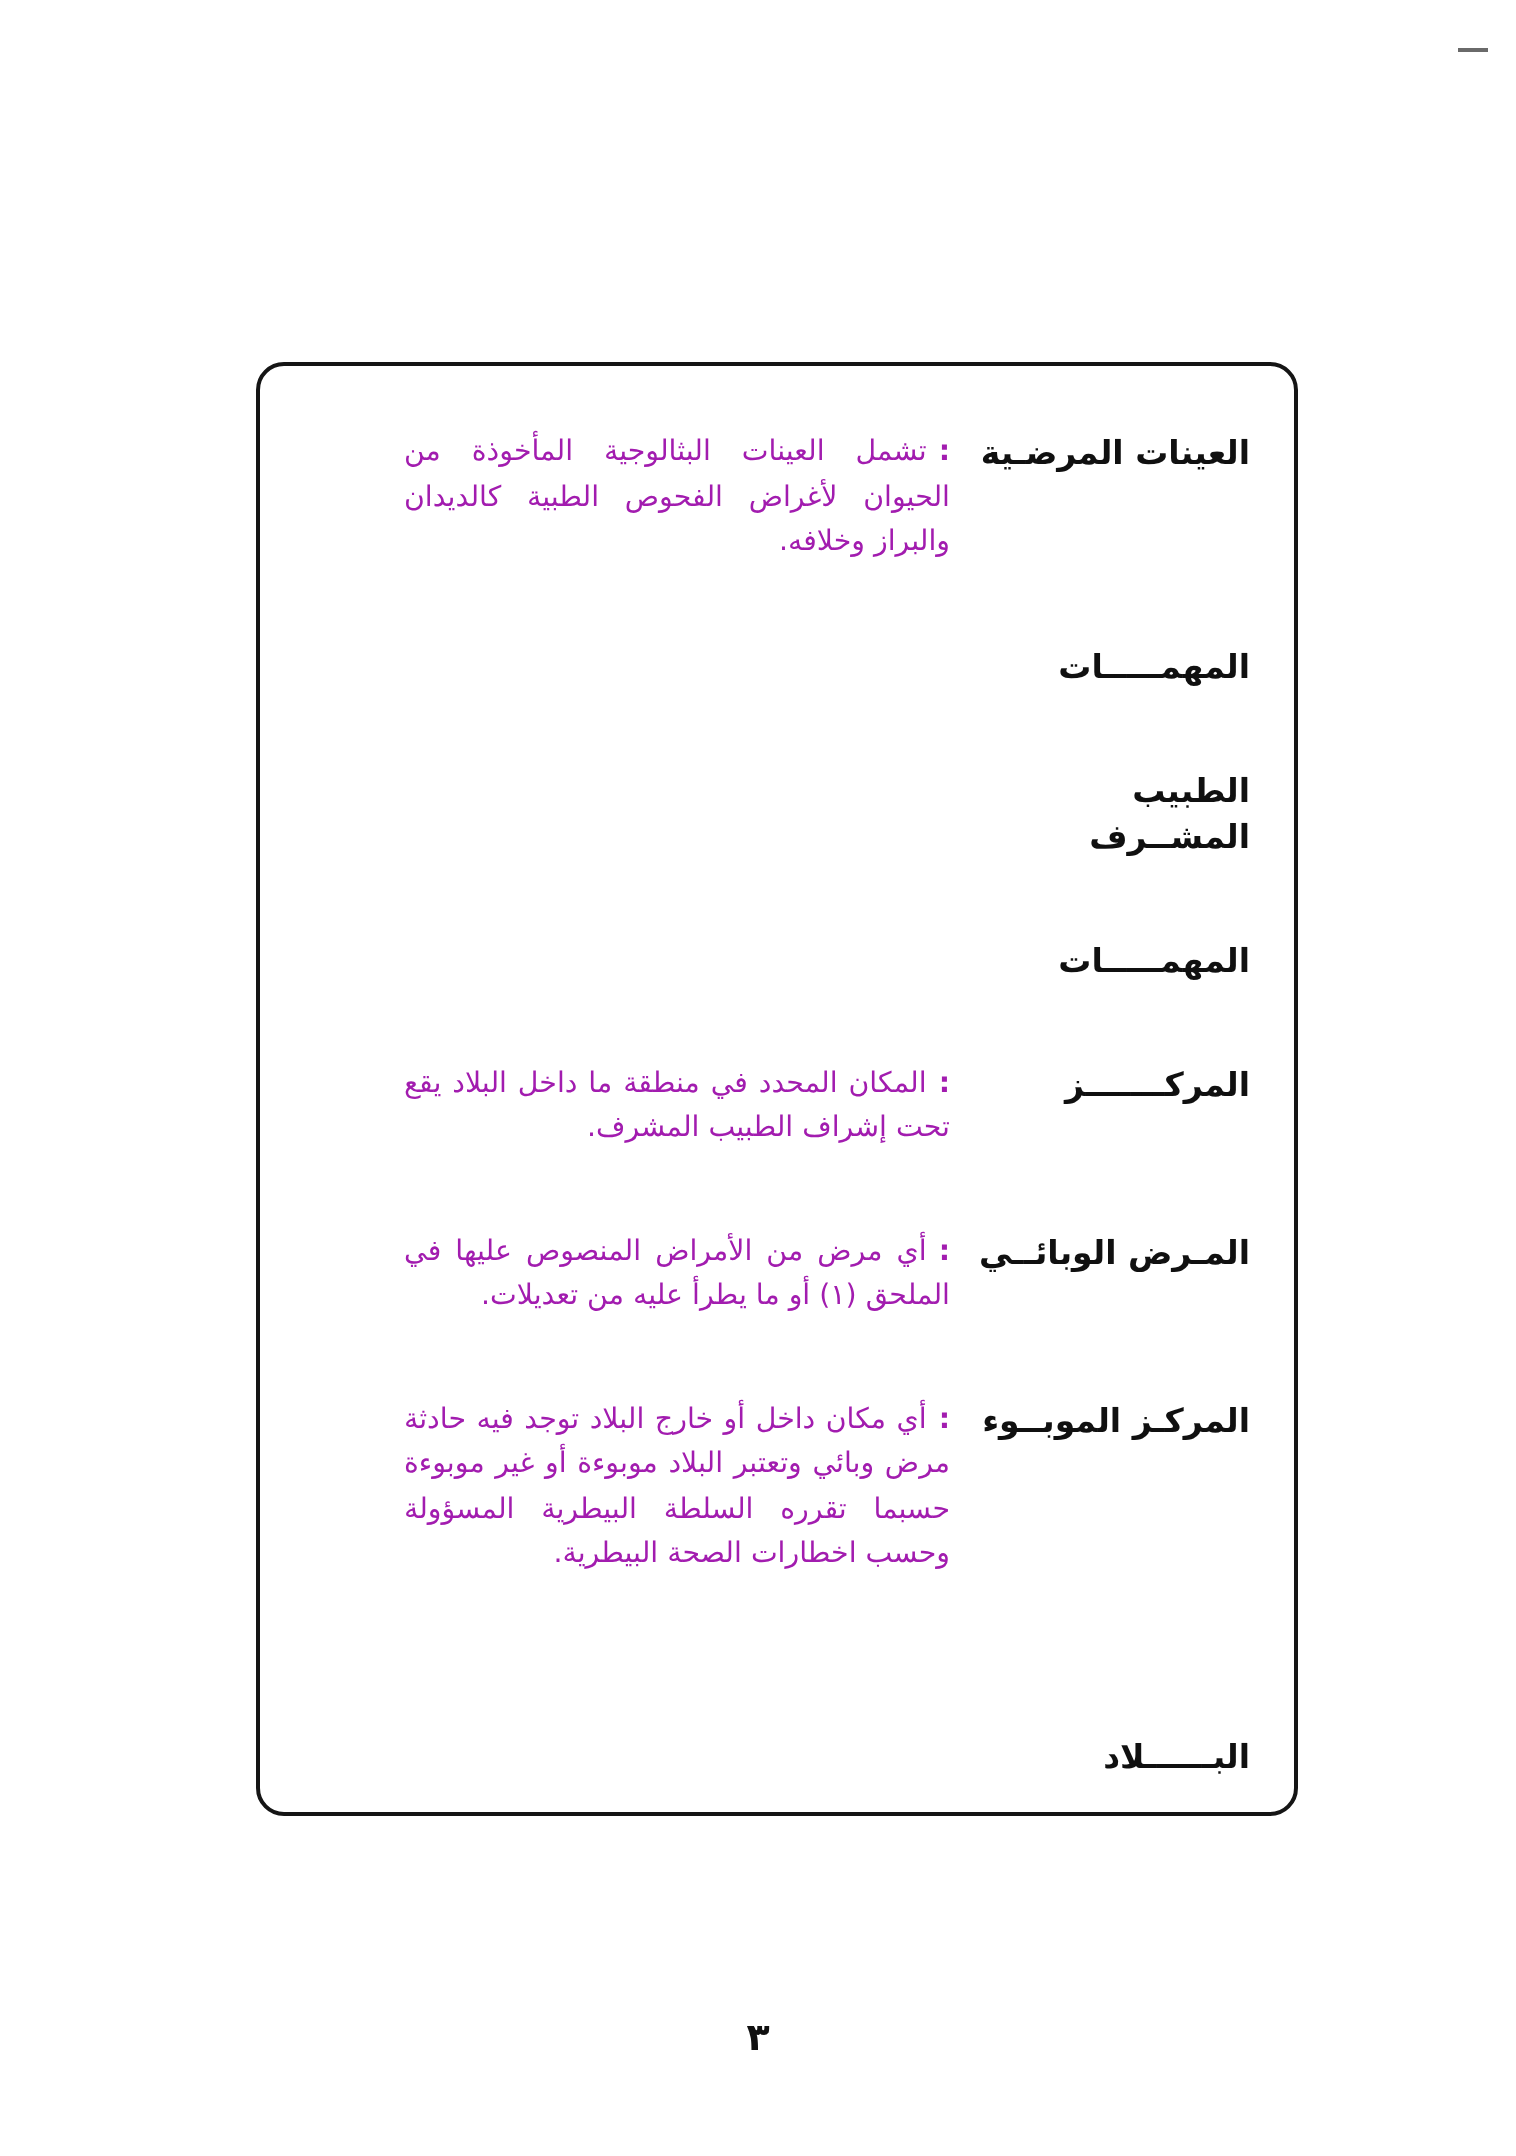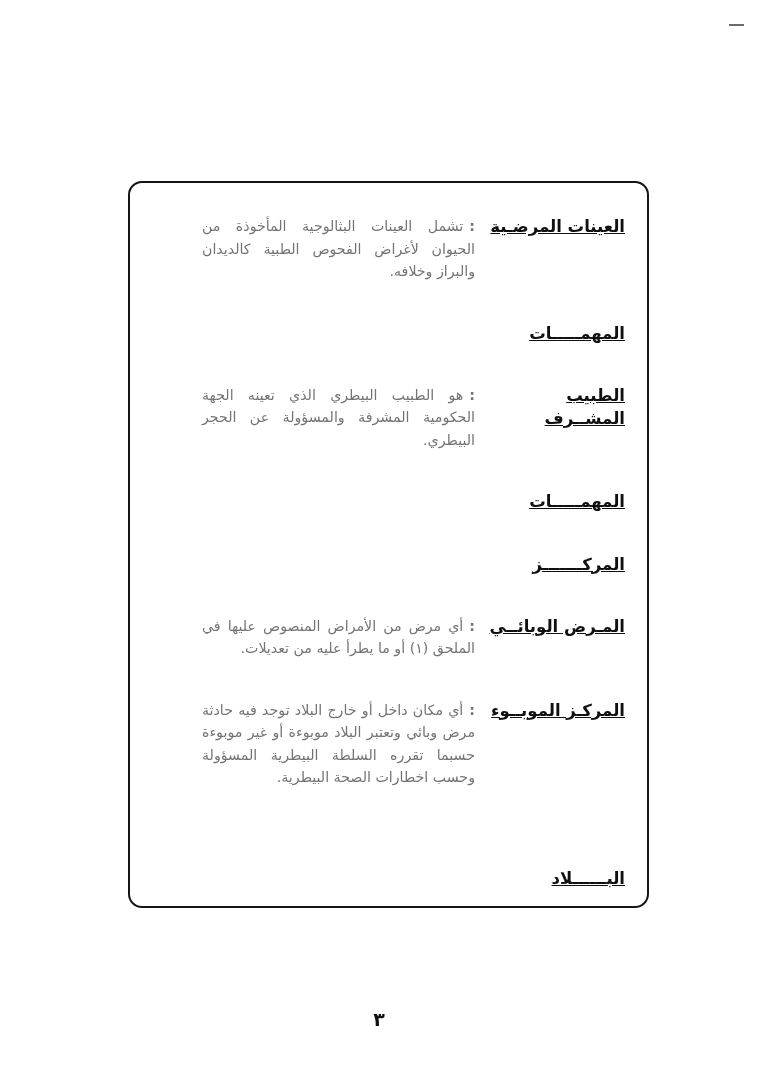--- a/index.html
+++ b/index.html
@@ -43,27 +43,26 @@
     gap: 8px;
   }
   .term {
     width: 142px;
     flex-shrink: 0;
     font-weight: bold;
     font-size: 16.5px;
     line-height: 23px;
     color: #101010;
     text-align: right;
-    text-decoration: underline;
   }
   .def {
     flex: 1;
     font-size: 14.2px;
     line-height: 22.5px;
-    color: #737373;
+    color: #a21caf;
     text-align: justify;
     margin-left: 48px;
   }
   .def .colon {
     font-weight: bold;
     margin-left: 6px;
   }
   .page-number {
     position: absolute;
     top: 1008px;
@@ -86,29 +85,29 @@
     <div class="term">العينات المرضـية</div>
     <div class="def"><span class="colon">:</span><span>تشمل العينات البثالوجية المأخوذة من الحيوان لأغراض الفحوص الطبية كالديدان والبراز وخلافه.</span></div>
   </div>
 
   <div class="entry">
     <div class="term">المهمـــــات</div>
   </div>
 
   <div class="entry">
     <div class="term">الطبيب المشــرف</div>
-    <div class="def"><span class="colon">:</span><span>هو الطبيب البيطري الذي تعينه الجهة الحكومية المشرفة والمسؤولة عن الحجر البيطري.</span></div>
   </div>
 
   <div class="entry">
     <div class="term">المهمـــــات</div>
   </div>
 
   <div class="entry">
     <div class="term">المركـــــــز</div>
+    <div class="def"><span class="colon">:</span><span>المكان المحدد في منطقة ما داخل البلاد يقع تحت إشراف الطبيب المشرف.</span></div>
   </div>
 
   <div class="entry">
     <div class="term">المـرض الوبائــي</div>
     <div class="def"><span class="colon">:</span><span>أي مرض من الأمراض المنصوص عليها في الملحق (١) أو ما يطرأ عليه من تعديلات.</span></div>
   </div>
 
   <div class="entry">
     <div class="term">المركـز الموبــوء</div>
     <div class="def"><span class="colon">:</span><span>أي مكان داخل أو خارج البلاد توجد فيه حادثة مرض وبائي وتعتبر البلاد موبوءة أو غير موبوءة حسبما تقرره السلطة البيطرية المسؤولة وحسب اخطارات الصحة البيطرية.</span></div>

